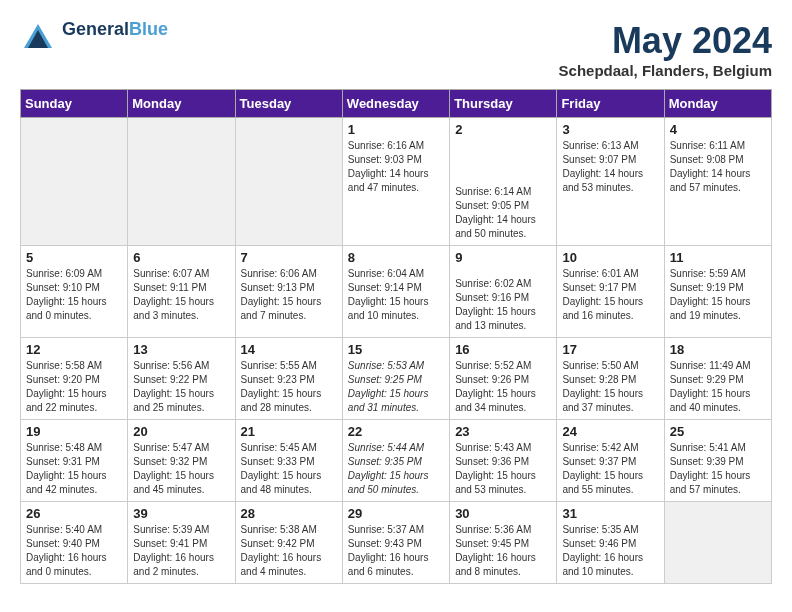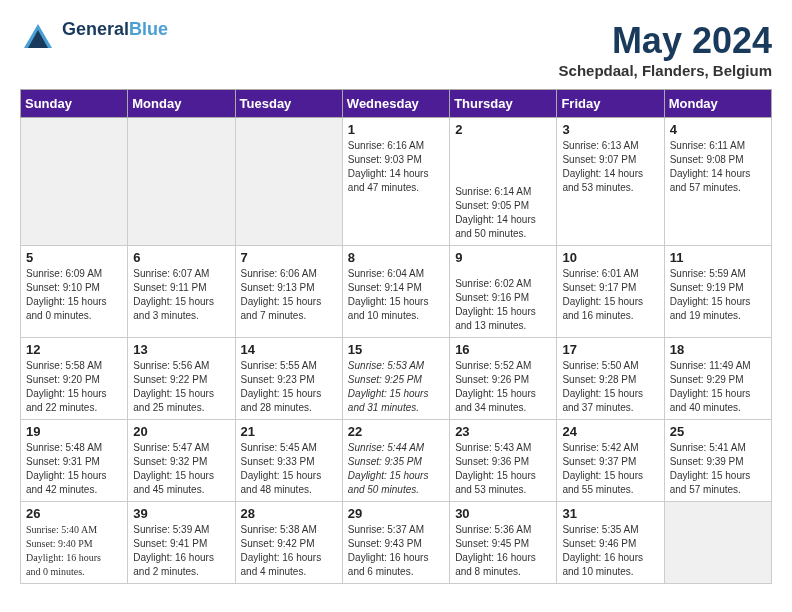--- a/index.html
+++ b/index.html
@@ -300,21 +300,21 @@
           <span class="day-num">25</span>
           <div class="cell-text" style="white-space: pre-line;">Sunrise: 5:41 AM
 Sunset: 9:39 PM
 Daylight: 15 hours
 and 57 minutes.</div>
         </td>
       </tr>
       <tr>
         <td>
           <span class="day-num">26</span>
-          <div class="cell-text" style="white-space: pre-line; font-family: Liberation Serif, serif;">Sunrise: 5:40 AM
+          <div class="cell-text" style="white-space: pre-line;">Sunrise: 5:40 AM
 Sunset: 9:40 PM
 Daylight: 16 hours
 and 0 minutes.</div>
         </td>
         <td>
           <span class="day-num">39</span>
           <div class="cell-text" style="white-space: pre-line;">Sunrise: 5:39 AM
 Sunset: 9:41 PM
 Daylight: 16 hours
 and 2 minutes.</div>

